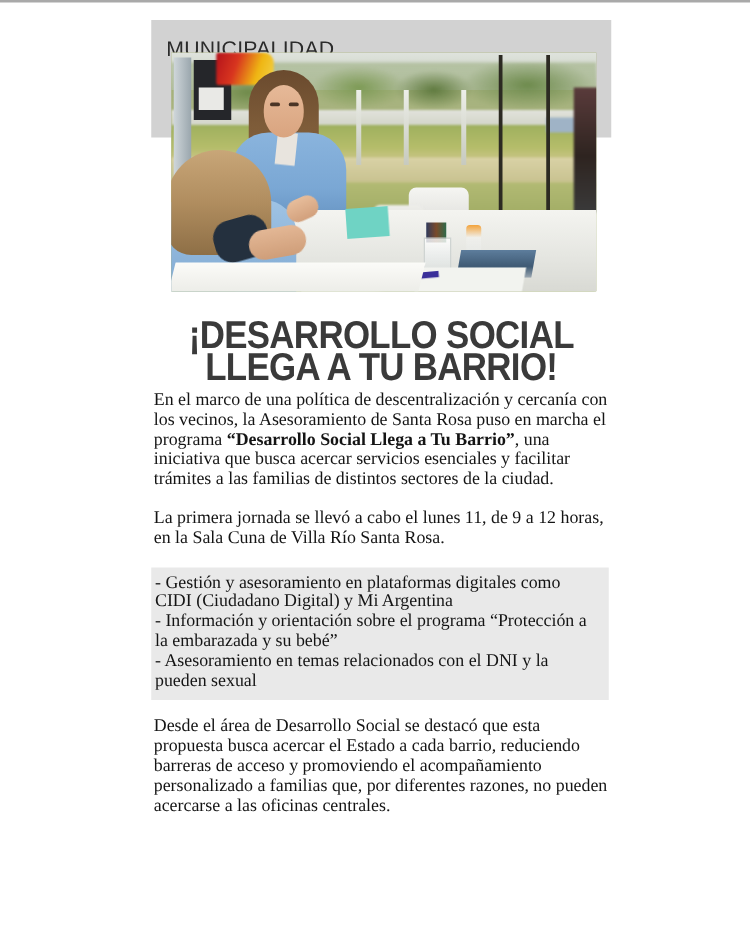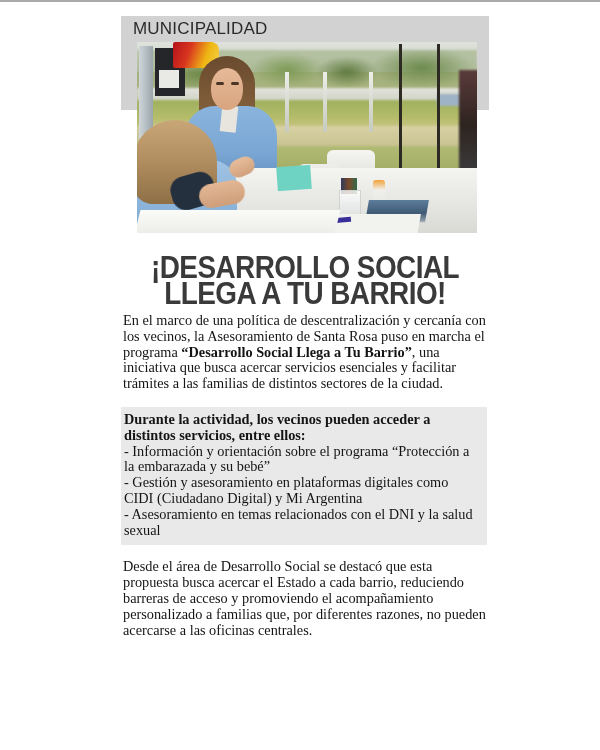--- a/index.html
+++ b/index.html
@@ -30,21 +30,21 @@
     position: absolute;
     left: 121px;
     top: 14px;
     width: 368px;
     height: 94px;
     background: #d2d2d2;
   }
   .header-label {
     position: absolute;
     left: 133px;
-    top: 17px;
+    top: 28px;
     font-family: "Liberation Sans", sans-serif;
     font-size: 17px;
     letter-spacing: 0.2px;
     color: #2b2b2b;
     white-space: nowrap;
   }
 
   
   .photo {
     position: absolute;
@@ -304,24 +304,24 @@
 
   <div class="headline">
     <span class="headline-line">¡DESARROLLO SOCIAL</span>
     <span class="headline-line">LLEGA A TU BARRIO!</span>
   </div>
 
   <div class="article">
 
     <p class="para"><span>En el marco de una política de descentralización y cercanía con los vecinos, la Asesoramiento de Santa Rosa puso en marcha el programa </span><b>“Desarrollo Social Llega a Tu Barrio”</b><span>, una iniciativa que busca acercar servicios esenciales y facilitar trámites a las familias de distintos sectores de la ciudad.</span></p>
 
+    <p class="para">La primera jornada se llevó a cabo el lunes 11, de 9 a 12 horas, en la Sala Cuna de Villa Río Santa Rosa.</p>
 
     <div class="highlight">
-      <span class="highlight-title">Durante la actividad, los vecinos pueden acceder a distintos servicios, entre ellos:</span>
+      <span class="highlight-item">- Gestión y asesoramiento en plataformas digitales como CIDI (Ciudadano Digital) y Mi Argentina</span>
       <span class="highlight-item">- Información y orientación sobre el programa “Protección a la embarazada y su bebé”</span>
-      <span class="highlight-item">- Gestión y asesoramiento en plataformas digitales como CIDI (Ciudadano Digital) y Mi Argentina</span>
-      <span class="highlight-item">- Asesoramiento en temas relacionados con el DNI y la salud sexual</span>
+      <span class="highlight-item">- Asesoramiento en temas relacionados con el DNI y la pueden sexual</span>
     </div>
 
     <p class="para">Desde el área de Desarrollo Social se destacó que esta propuesta busca acercar el Estado a cada barrio, reduciendo barreras de acceso y promoviendo el acompañamiento personalizado a familias que, por diferentes razones, no pueden acercarse a las oficinas centrales.</p>
   </div>
 
 </div>
 
 </body></html>

